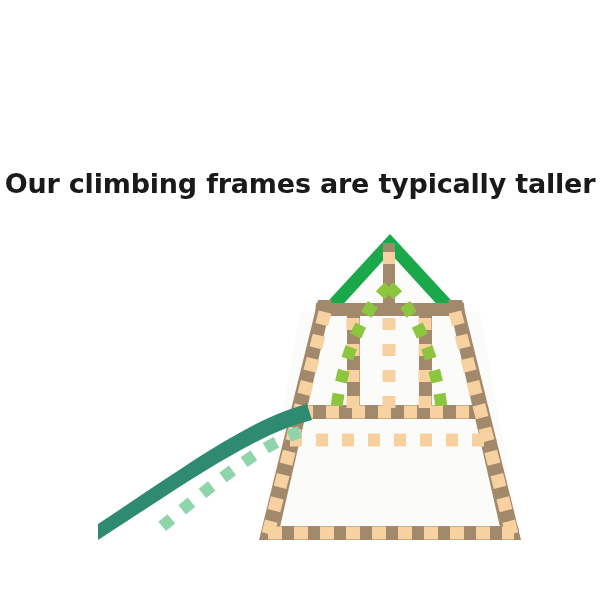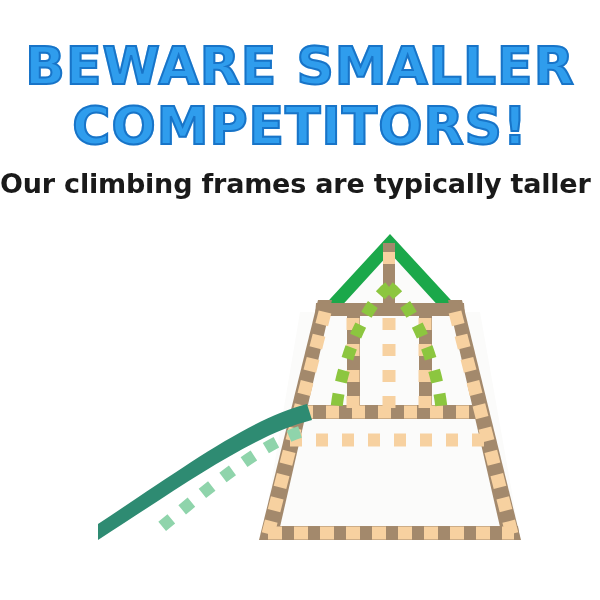--- a/index.html
+++ b/index.html
@@ -35,45 +35,41 @@
     -webkit-background-clip:text;
     background-clip:text;
     white-space:nowrap;
   }
   .headline .l2{display:block;}
   
   .subtitle{
     position:absolute;
     left:0; top:168px;
     width:600px;
-    text-align:left;
+    text-align:center;
     font-family:"DejaVu Sans", sans-serif;
     font-weight:700;
     font-size:27px;
     letter-spacing:-0.2px;
     color:#1a1a1a;
     white-space:nowrap;
   }
   
   .illustration{
     position:absolute;
     left:0; top:0;
     width:600px;height:600px;
   }
   svg{display:block;}
 </style>
 </head>
 <body>
 
 <div id="poster">
 
-  <div class="headline">
-    <span>BEWARE SMALLER</span>
-    <span class="l2">COMPETITORS!</span>
-  </div>
 
   <div class="subtitle">Our climbing frames are typically taller</div>
 
   <div class="illustration">
     <svg width="600" height="600" viewBox="0 0 600 600" xmlns="http://www.w3.org/2000/svg">
 
       <g>
         <polygon points="390,245 330,308 452,308" fill="#fbfbfa"></polygon>
         <polygon points="300,312 480,312 520,538 262,538" fill="#fbfbfa"></polygon>
       </g>

